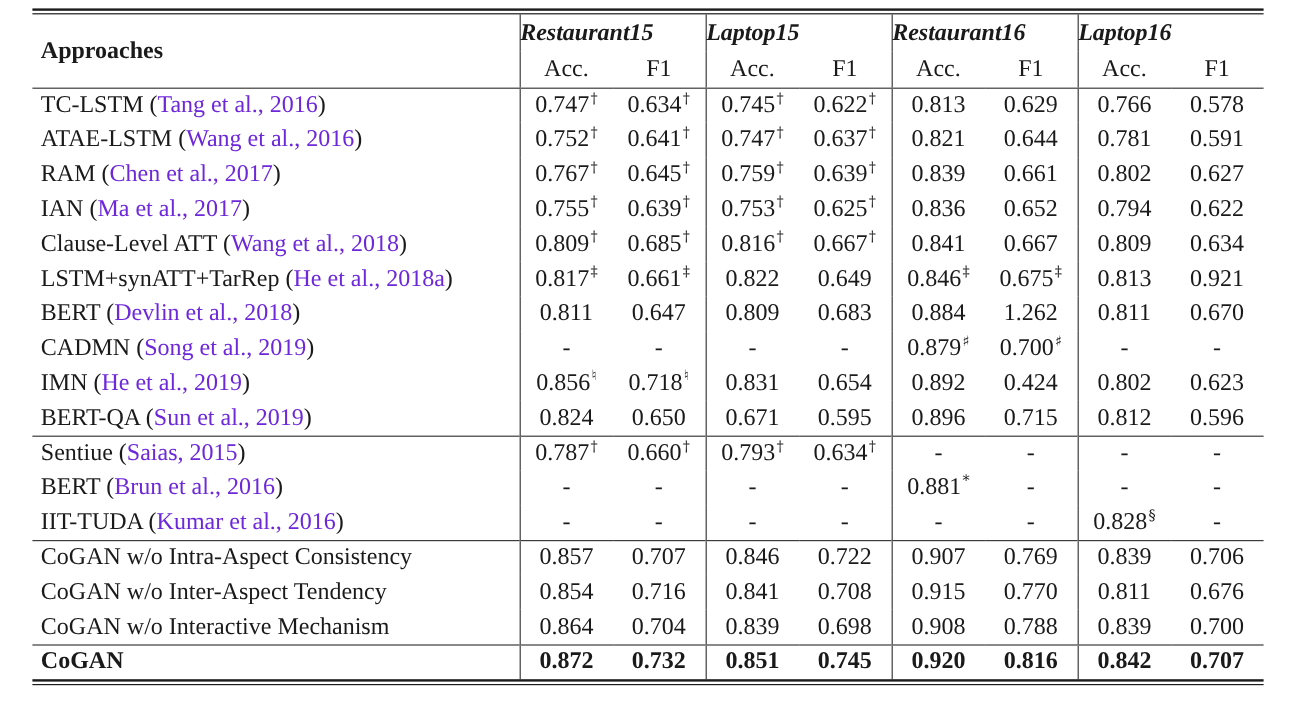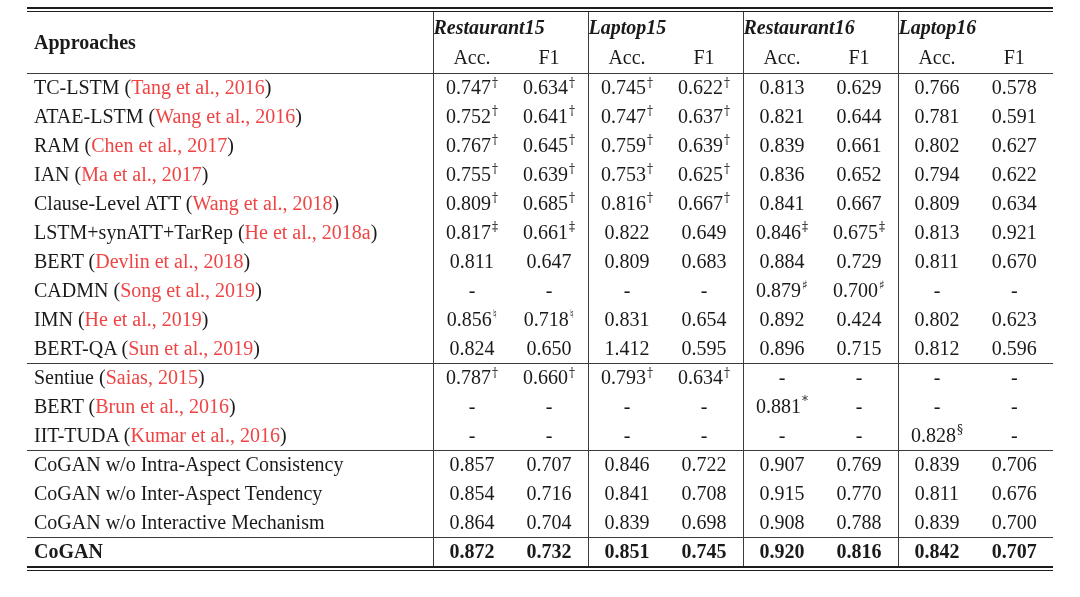--- a/index.html
+++ b/index.html
@@ -39,21 +39,21 @@
   .gstart { border-left: 1.2px solid #3c3c3c; }
   thead tr.subrow th, thead th.corner { border-bottom: 1.4px solid #3c3c3c; }
   tbody tr { height: 29px; }
   tbody th.method {
     font-weight: inherit; text-align: left;
     padding-left: 7px; white-space: nowrap; overflow: hidden;
   }
   td.value { text-align: center; white-space: nowrap; }
   tr.section-start > th, tr.section-start > td { border-top: 1.4px solid #3c3c3c; }
   tr.bold-row { font-weight: bold; }
-  .cite { color: #ef4444; }
+  .cite { color: #6d28d9; }
   sup.flag {
     font-size: 12px;
     line-height: 0;
     vertical-align: super;
     margin-left: 1px;
     font-family: "DejaVu Serif", "DejaVu Sans", serif;
   }
 </style>
 </head>
 <body>
@@ -159,21 +159,21 @@
     <td class="value gstart"><span class="val">0.813</span></td>
     <td class="value"><span class="val">0.921</span></td>
   </tr>
         <tr>
     <th class="method"><span>BERT</span><span> (<span class="cite">Devlin et al., 2018</span>)</span></th>
     <td class="value gstart"><span class="val">0.811</span></td>
     <td class="value"><span class="val">0.647</span></td>
     <td class="value gstart"><span class="val">0.809</span></td>
     <td class="value"><span class="val">0.683</span></td>
     <td class="value gstart"><span class="val">0.884</span></td>
-    <td class="value"><span class="val">0.729</span></td>
+    <td class="value"><span class="val">1.262</span></td>
     <td class="value gstart"><span class="val">0.811</span></td>
     <td class="value"><span class="val">0.670</span></td>
   </tr>
         <tr>
     <th class="method"><span>CADMN</span><span> (<span class="cite">Song et al., 2019</span>)</span></th>
     <td class="value gstart"><span class="val">-</span></td>
     <td class="value"><span class="val">-</span></td>
     <td class="value gstart"><span class="val">-</span></td>
     <td class="value"><span class="val">-</span></td>
     <td class="value gstart"><span class="val">0.879</span><sup class="flag">♯</sup></td>
@@ -189,21 +189,21 @@
     <td class="value"><span class="val">0.654</span></td>
     <td class="value gstart"><span class="val">0.892</span></td>
     <td class="value"><span class="val">0.424</span></td>
     <td class="value gstart"><span class="val">0.802</span></td>
     <td class="value"><span class="val">0.623</span></td>
   </tr>
         <tr>
     <th class="method"><span>BERT-QA</span><span> (<span class="cite">Sun et al., 2019</span>)</span></th>
     <td class="value gstart"><span class="val">0.824</span></td>
     <td class="value"><span class="val">0.650</span></td>
-    <td class="value gstart"><span class="val">1.412</span></td>
+    <td class="value gstart"><span class="val">0.671</span></td>
     <td class="value"><span class="val">0.595</span></td>
     <td class="value gstart"><span class="val">0.896</span></td>
     <td class="value"><span class="val">0.715</span></td>
     <td class="value gstart"><span class="val">0.812</span></td>
     <td class="value"><span class="val">0.596</span></td>
   </tr>
         <tr class="section-start">
     <th class="method"><span>Sentiue</span><span> (<span class="cite">Saias, 2015</span>)</span></th>
     <td class="value gstart"><span class="val">0.787</span><sup class="flag">†</sup></td>
     <td class="value"><span class="val">0.660</span><sup class="flag">†</sup></td>

